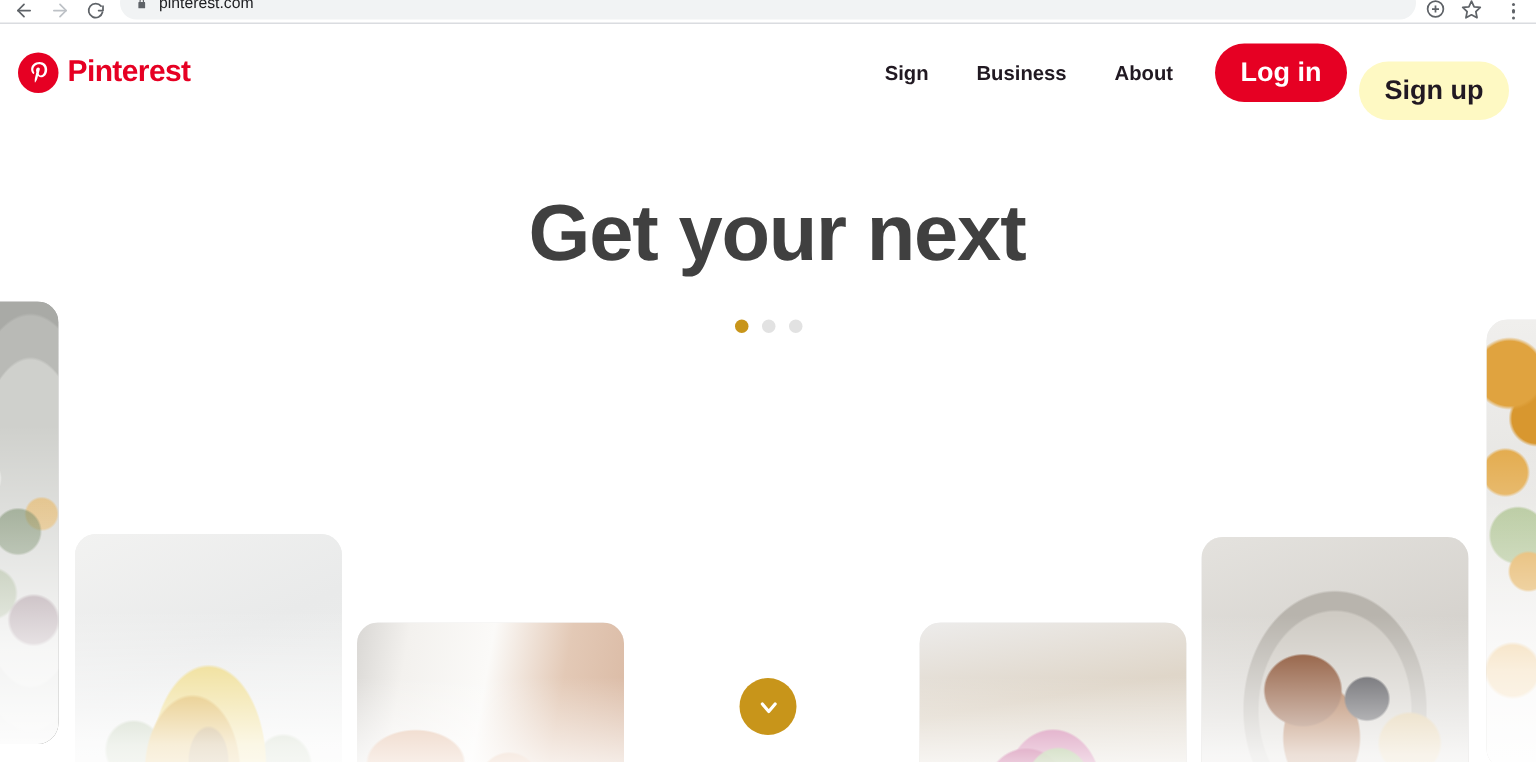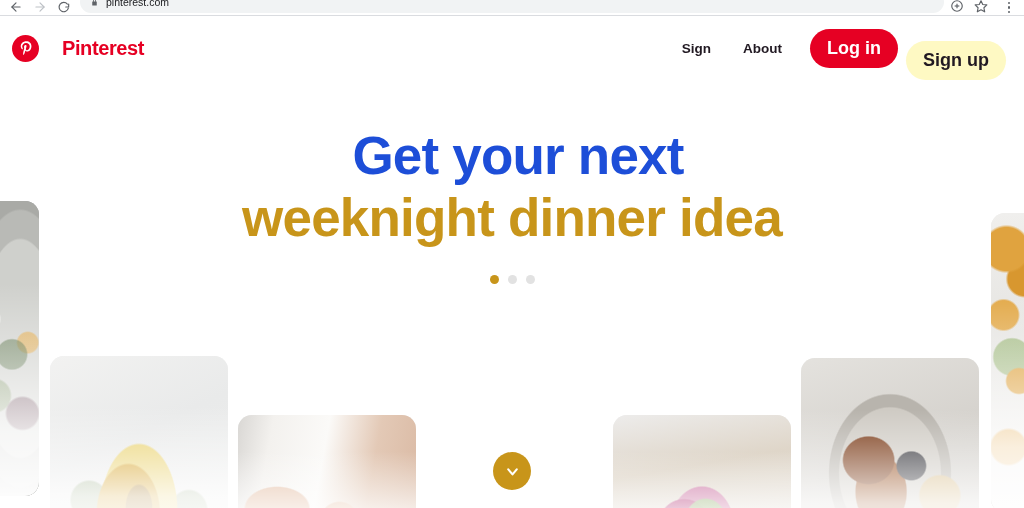--- a/index.html
+++ b/index.html
@@ -108,21 +108,21 @@
     height: 62px;
     display: flex;
     align-items: center;
     justify-content: space-between;
     padding: 0 18px 0 12px;
     z-index: 20;
   }
   .brand {
     display: flex;
     align-items: center;
-    gap: 23px;
+    gap: 6px;
     cursor: pointer;
   }
   .brand-mark {
     width: 27px; height: 27px;
     border-radius: 50%;
     background: #e60023;
     display: flex; align-items: center; justify-content: center;
   }
   .brand-mark svg { display: block; }
   .brand-name {
@@ -175,21 +175,21 @@
     text-align: center;
     z-index: 15;
     pointer-events: none;
   }
   .hero-line {
     font-size: 53px;
     font-weight: bold;
     line-height: 1.17;
     letter-spacing: -0.8px;
   }
-  .hero-line-1 { color: #1d4ed8; margin-left: 12px; }
+  .hero-line-1 { color: #404040; margin-left: 12px; }
   .hero-line-2 { color: #c8951a; }
 
   .dots {
     display: flex;
     justify-content: center;
     gap: 9px;
     margin-top: 26px;
     pointer-events: auto;
   }
   .dot {
@@ -383,29 +383,29 @@
       <span class="brand-mark">
         <svg width="18" height="18" viewBox="0 0 24 24" fill="#ffffff">
             <path d="M12.5 3C7.9 3 5 6.1 5 9.6c0 1.6.8 3.6 2.2 4.2.3.1.4 0 .4-.2l.2-.9c.05-.2.03-.3-.12-.5-.45-.5-.72-1.3-.72-2.1 0-2.5 1.9-4.9 5.2-4.9 2.8 0 4.8 1.9 4.8 4.6 0 3.1-1.5 5.2-3.5 5.2-1.1 0-1.9-.9-1.6-2 .3-1.3.9-2.7.9-3.6 0-.8-.45-1.5-1.4-1.5-1.1 0-2 1.1-2 2.6 0 1 .32 1.6.32 1.6l-1.3 5.4c-.38 1.6-.06 3.6-.03 3.8 0 .1.2.2.26.1.1-.1 1.4-1.7 1.84-3.3l.7-2.7c.36.7 1.4 1.3 2.5 1.3 3.3 0 5.6-3 5.6-7C19.3 5.7 16.5 3 12.5 3z"></path>
           </svg>
       </span>
       <span class="brand-name">Pinterest</span>
     </div>
 
     <nav class="header-nav">
       <span class="nav-link">Sign</span>
+      <span class="nav-link">Business</span>
       <span class="nav-link">About</span>
       <button class="btn btn-login">Log in</button>
       <button class="btn btn-signup">Sign up</button>
     </nav>
   </header>
 
   <section class="hero">
     <div class="hero-line hero-line-1">Get your next</div>
-    <div class="hero-line hero-line-2">weeknight dinner idea</div>
     <div class="dots">
       <span class="dot active"></span>
       <span class="dot"></span>
       <span class="dot"></span>
     </div>
   </section>
 
   <button class="scroll-btn">
     <svg width="17" height="17" viewBox="0 0 24 24" fill="none" stroke="#ffffff" stroke-width="3" stroke-linecap="round" stroke-linejoin="round">
         <polyline points="6 9 12 16 18 9"></polyline>

